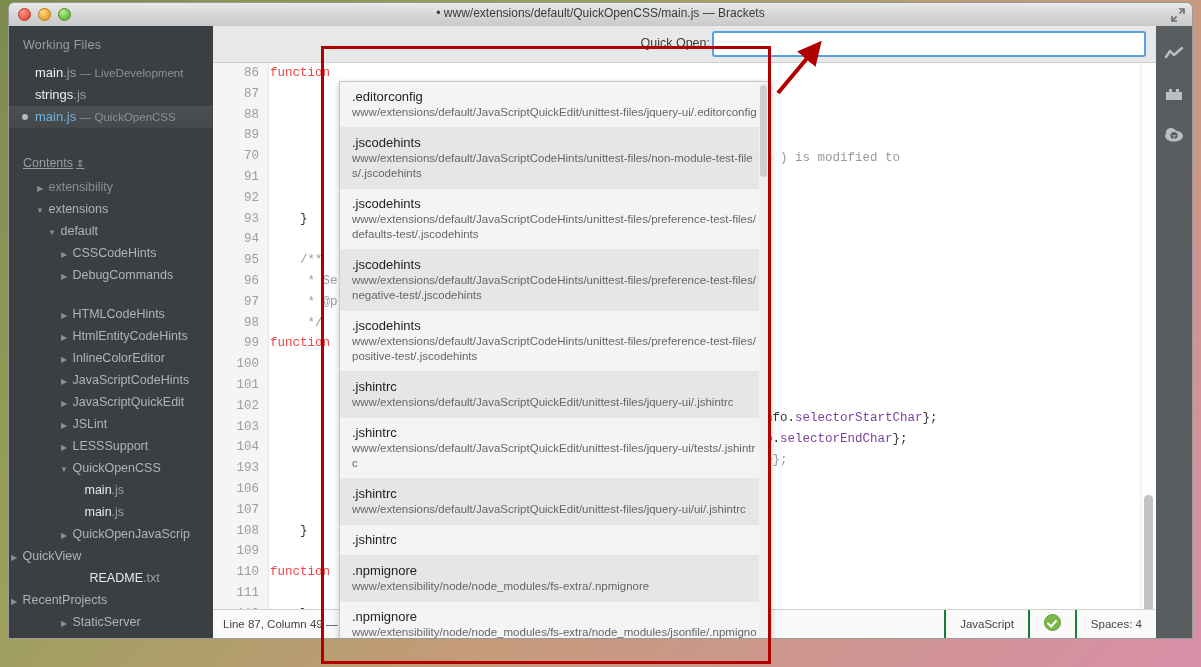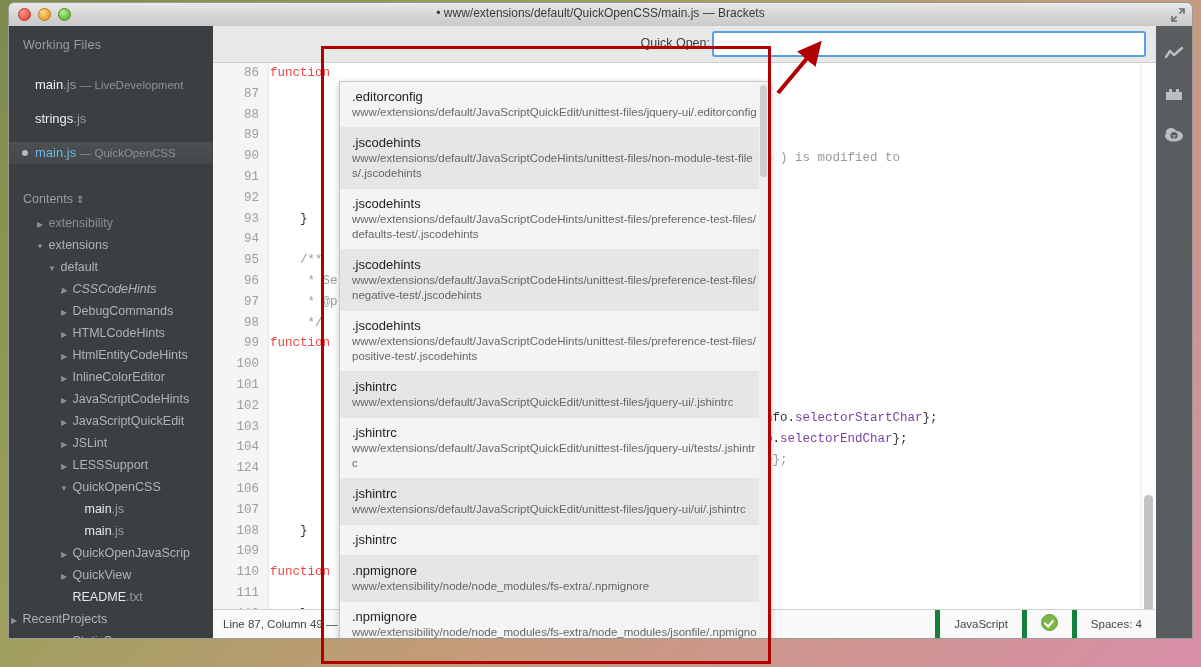--- a/index.html
+++ b/index.html
@@ -54,42 +54,41 @@
   }
   .wf-header {
     font-size:12.5px; color:#9a9d9f; padding:12px 0 10px 14px;
     letter-spacing:.2px;
   }
   .wf-list { padding-bottom:4px; }
   .wf-item {
     position:relative; height:22px; line-height:22px;
     padding-left:26px; font-size:13px; color:#e3e5e6; white-space:nowrap;
     cursor:pointer;
-    margin-top:12px;
   }
   .wf-item .name { color:#ededed; }
   .wf-item .ext  { color:#9a9d9f; }
   .wf-item .proj { color:#8e9193; font-size:11.5px; }
   .wf-item.selected {
     background:linear-gradient(to bottom,#4c5052,#44484a);
   }
   .wf-item.selected .name { color:#6fb5e0; }
   .wf-item.selected .ext  { color:#6fb5e0; }
   .wf-item .dot {
     position:absolute; left:13px; top:8px; width:6px; height:6px;
     border-radius:50%; background:#b7babc;
   }
   .sel-arrow {
     position:absolute; right:-10px; top:0; width:0; height:0;
     border-top:11px solid transparent; border-bottom:11px solid transparent;
     border-left:11px solid #44484a;
   }
   .sidebar-sep { height:18px; }
   .contents-header {
-    font-size:12.5px; color:#9a9d9f; padding:6px 12px 6px 14px;
+    font-size:12.5px; color:#9a9d9f; padding:6px 12px 6px 14px;text-decoration:underline;
   }
   .contents-header .sorter { font-size:10px; margin-left:3px; }
   .tree { font-size:12.5px; }
   .tree-row {
     height:22px; line-height:22px; white-space:nowrap; color:#b0b3b5;
     cursor:pointer; position:relative;
   }
   .tree-row .tw {
     display:inline-block; width:10px; font-size:8px; color:#8b8e90;
     text-align:center;
@@ -156,21 +155,21 @@
   
   .statusbar {
     position:absolute; left:204px; right:36px; bottom:0; height:29px;
     background:#fafafa; border-top:1px solid #d0d0d0;
     box-sizing:border-box; display:flex; align-items:center;
     font-size:11.5px; color:#444;
   }
   .sb-left { padding-left:10px; flex:1; white-space:nowrap; }
   .sb-cell {
     padding:0 14px; height:29px; line-height:29px;
-    border-left:5px solid #15803d; white-space:nowrap;
+    border-left:2px solid #15803d; white-space:nowrap;
   }
   .sb-check {
     display:inline-block; width:15px; height:15px; border-radius:50%;
     background:#7ab648; position:relative; vertical-align:-3px;
     border:1px solid #63a038;
   }
   .sb-check::after {
     content:""; position:absolute; left:4px; top:3px;
     width:4px; height:7px; border:solid #fff; border-width:0 2px 2px 0;
     transform:rotate(42deg);
@@ -252,69 +251,69 @@
           <div class="wf-item selected"><span class="dot"></span><span class="name">main</span><span class="ext">.js</span> <span class="proj">— QuickOpenCSS</span><span class="sel-arrow"></span></div>
         </div>
       <div class="sidebar-sep"></div>
       <div class="contents-header">
         <span>Contents</span><span class="sorter">⇕</span>
       </div>
       <div class="tree" id="file-tree">
           <div class="tree-row dim" style="padding-left: 26px;"><span class="tw">▶</span> <span>extensibility</span></div>
           <div class="tree-row" style="padding-left: 26px;"><span class="tw">▼</span> <span>extensions</span></div>
           <div class="tree-row" style="padding-left: 38px;"><span class="tw">▼</span> <span>default</span></div>
-          <div class="tree-row" style="padding-left: 50px; font-style: italic;"><span class="tw">▶</span> <span>CSSCodeHints</span></div>
+          <div class="tree-row" style="padding-left: 50px;"><span class="tw">▶</span> <span>CSSCodeHints</span></div>
           <div class="tree-row" style="padding-left: 50px;"><span class="tw">▶</span> <span>DebugCommands</span></div>
-          <div class="tree-row" style="padding-left: 50px;"><span class="tw">▶</span> <span>HTMLCodeHints</span></div>
+          <div class="tree-row" style="padding-left: 50px; margin-top: 17px;"><span class="tw">▶</span> <span>HTMLCodeHints</span></div>
           <div class="tree-row" style="padding-left: 50px;"><span class="tw">▶</span> <span>HtmlEntityCodeHints</span></div>
           <div class="tree-row" style="padding-left: 50px;"><span class="tw">▶</span> <span>InlineColorEditor</span></div>
           <div class="tree-row" style="padding-left: 50px;"><span class="tw">▶</span> <span>JavaScriptCodeHints</span></div>
           <div class="tree-row" style="padding-left: 50px;"><span class="tw">▶</span> <span>JavaScriptQuickEdit</span></div>
           <div class="tree-row" style="padding-left: 50px;"><span class="tw">▶</span> <span>JSLint</span></div>
           <div class="tree-row" style="padding-left: 50px;"><span class="tw">▶</span> <span>LESSSupport</span></div>
           <div class="tree-row" style="padding-left: 50px;"><span class="tw">▼</span> <span>QuickOpenCSS</span></div>
           <div class="tree-row file" style="padding-left: 62px;"><span class="tw"></span> <span>main</span><span class="ext">.js</span></div>
           <div class="tree-row file" style="padding-left: 62px;"><span class="tw"></span> <span>main</span><span class="ext">.js</span></div>
           <div class="tree-row" style="padding-left: 50px;"><span class="tw">▶</span> <span>QuickOpenJavaScrip</span></div>
-          <div class="tree-row" style="padding-left: 50px;"><span class="tw">▶</span> <span>QuickView</span></div>
-          <div class="tree-row file" style="padding-left: 50px;"><span class="tw"></span> <span>README</span><span class="ext">.txt</span></div>
+          <div class="tree-row" style=""><span class="tw">▶</span> <span>QuickView</span></div>
+          <div class="tree-row file" style="padding-left: 67px;"><span class="tw"></span> <span>README</span><span class="ext">.txt</span></div>
           <div class="tree-row" style=""><span class="tw">▶</span> <span>RecentProjects</span></div>
           <div class="tree-row" style="padding-left: 50px;"><span class="tw">▶</span> <span>StaticServer</span></div>
           <div class="tree-row" style="padding-left: 50px;"><span class="tw">▶</span> <span>UrlCodeHints</span></div>
         </div>
     </div>
 
     <div class="editor-wrap">
       <div class="editor-toolbar">
         <div class="qo-label">Quick Open:</div>
         <input class="qo-input" type="text" autofocus="" value="" style="">
       </div>
 
       <div class="code-area">
         <div class="gutter" id="gutter">
             <div class="ln">86</div>
             <div class="ln">87</div>
             <div class="ln">88</div>
             <div class="ln">89</div>
-            <div class="ln">90</div>
+            <div class="ln">70</div>
             <div class="ln">91</div>
             <div class="ln">92</div>
             <div class="ln">93</div>
             <div class="ln">94</div>
             <div class="ln">95</div>
             <div class="ln">96</div>
             <div class="ln">97</div>
             <div class="ln">98</div>
             <div class="ln">99</div>
             <div class="ln">100</div>
             <div class="ln">101</div>
             <div class="ln">102</div>
             <div class="ln">103</div>
             <div class="ln">104</div>
-            <div class="ln">124</div>
+            <div class="ln">193</div>
             <div class="ln">106</div>
             <div class="ln">107</div>
             <div class="ln">108</div>
             <div class="ln">109</div>
             <div class="ln">110</div>
             <div class="ln">111</div>
             <div class="ln">112</div>
             <div class="ln">113</div>
           </div>
         <div class="code-lines" id="code-lines">

